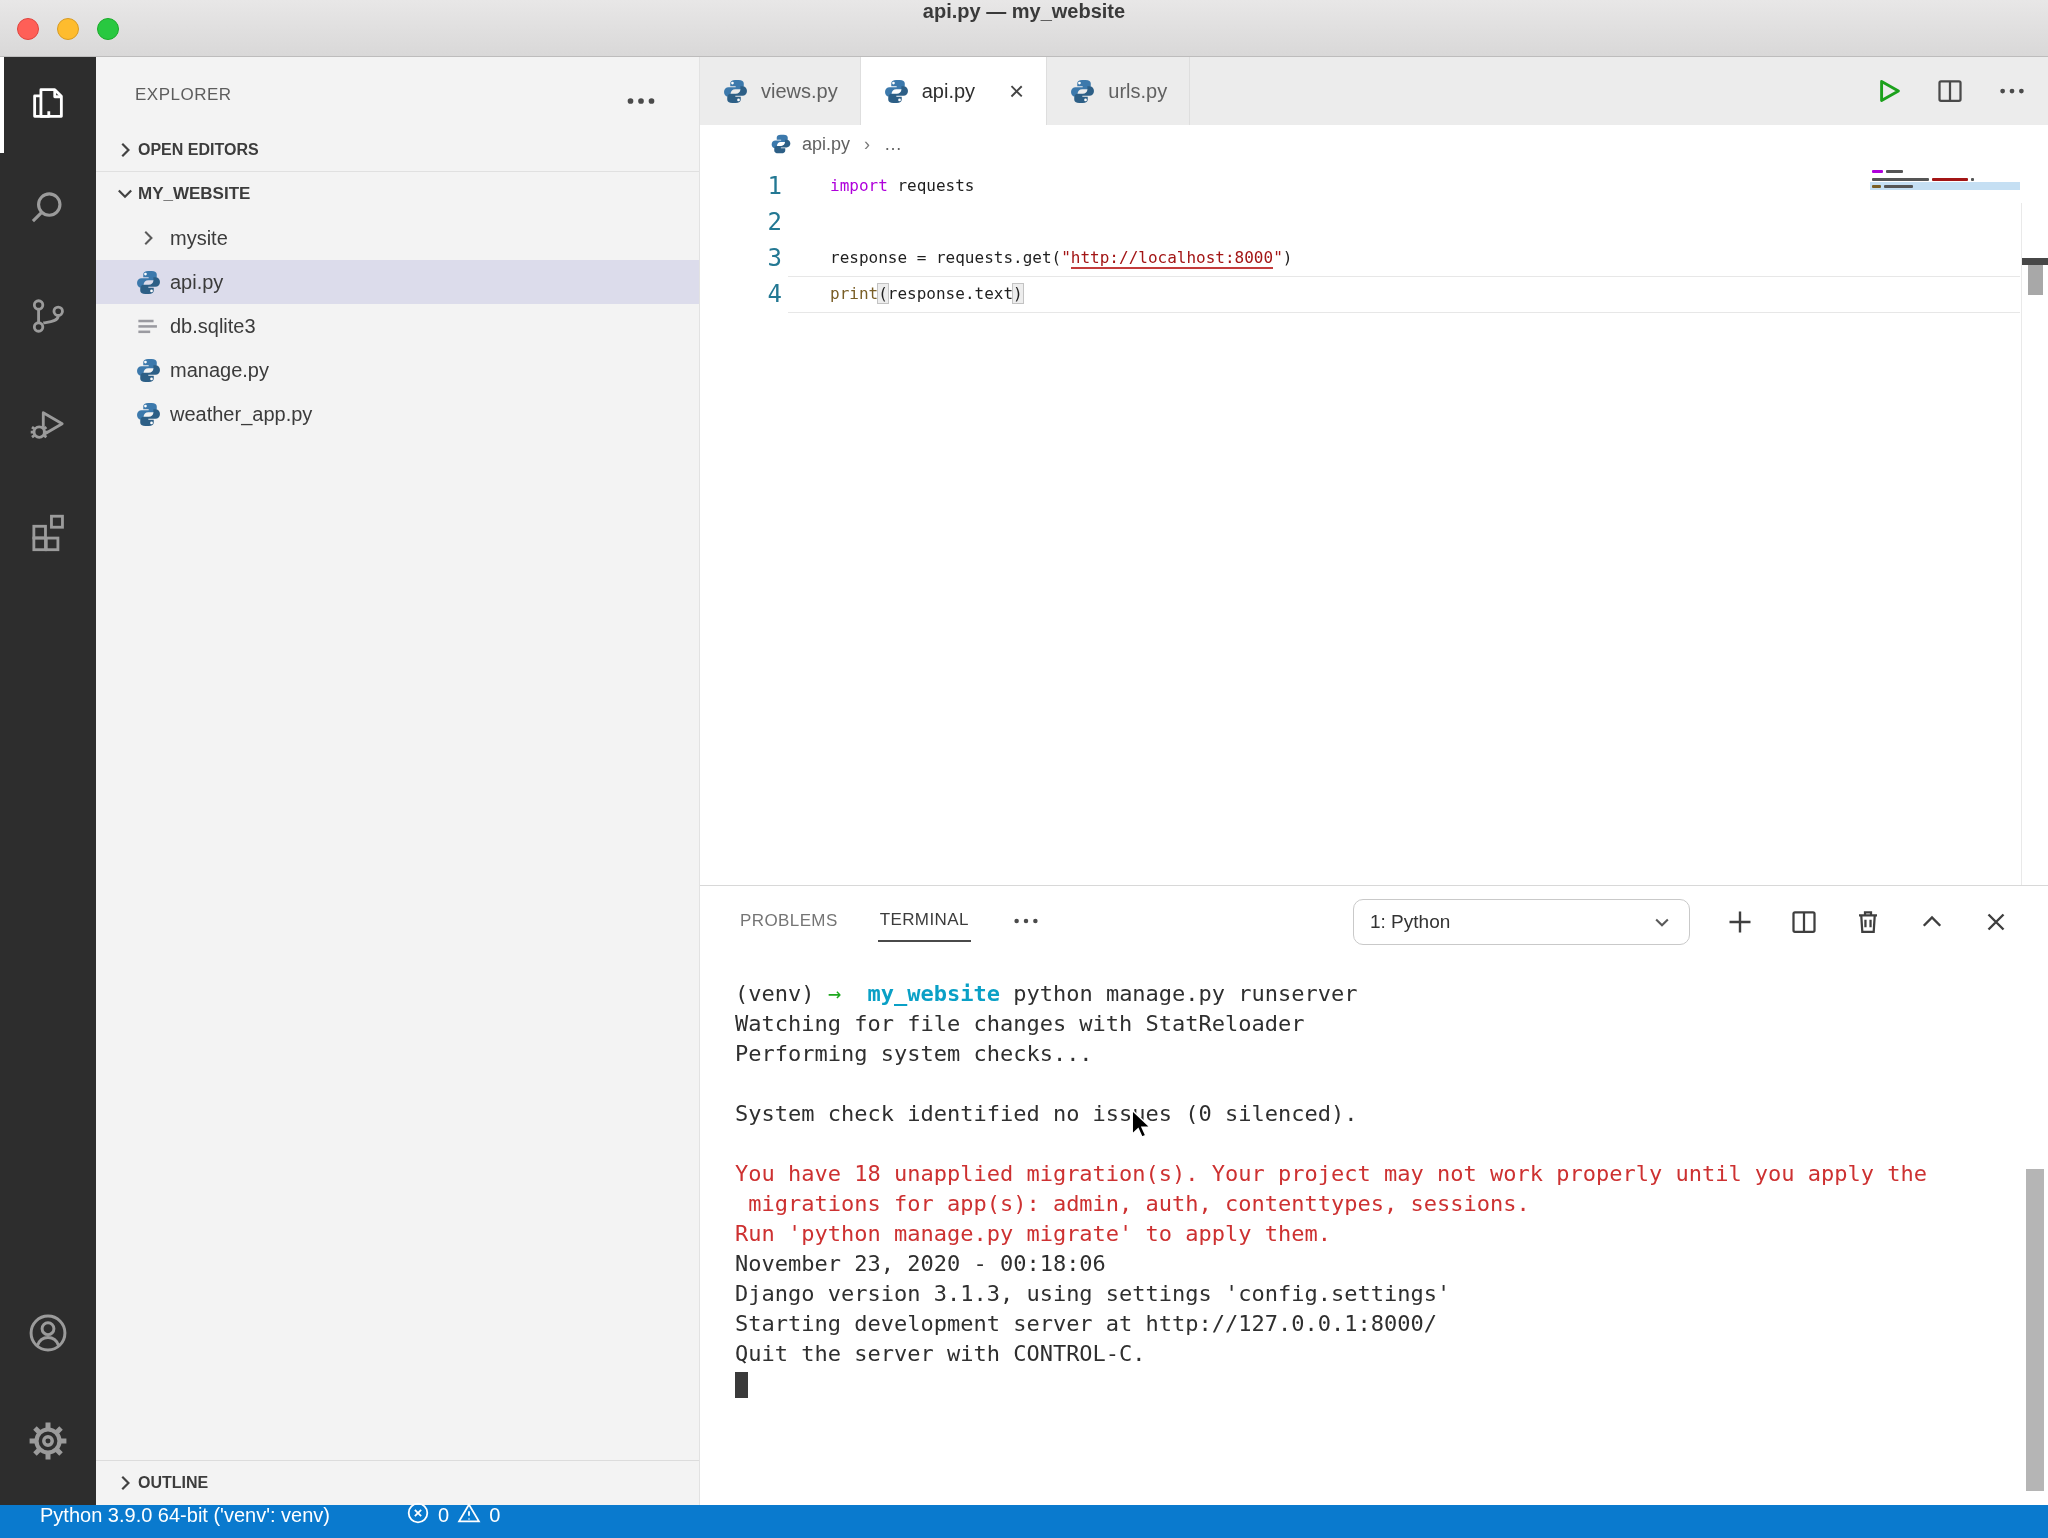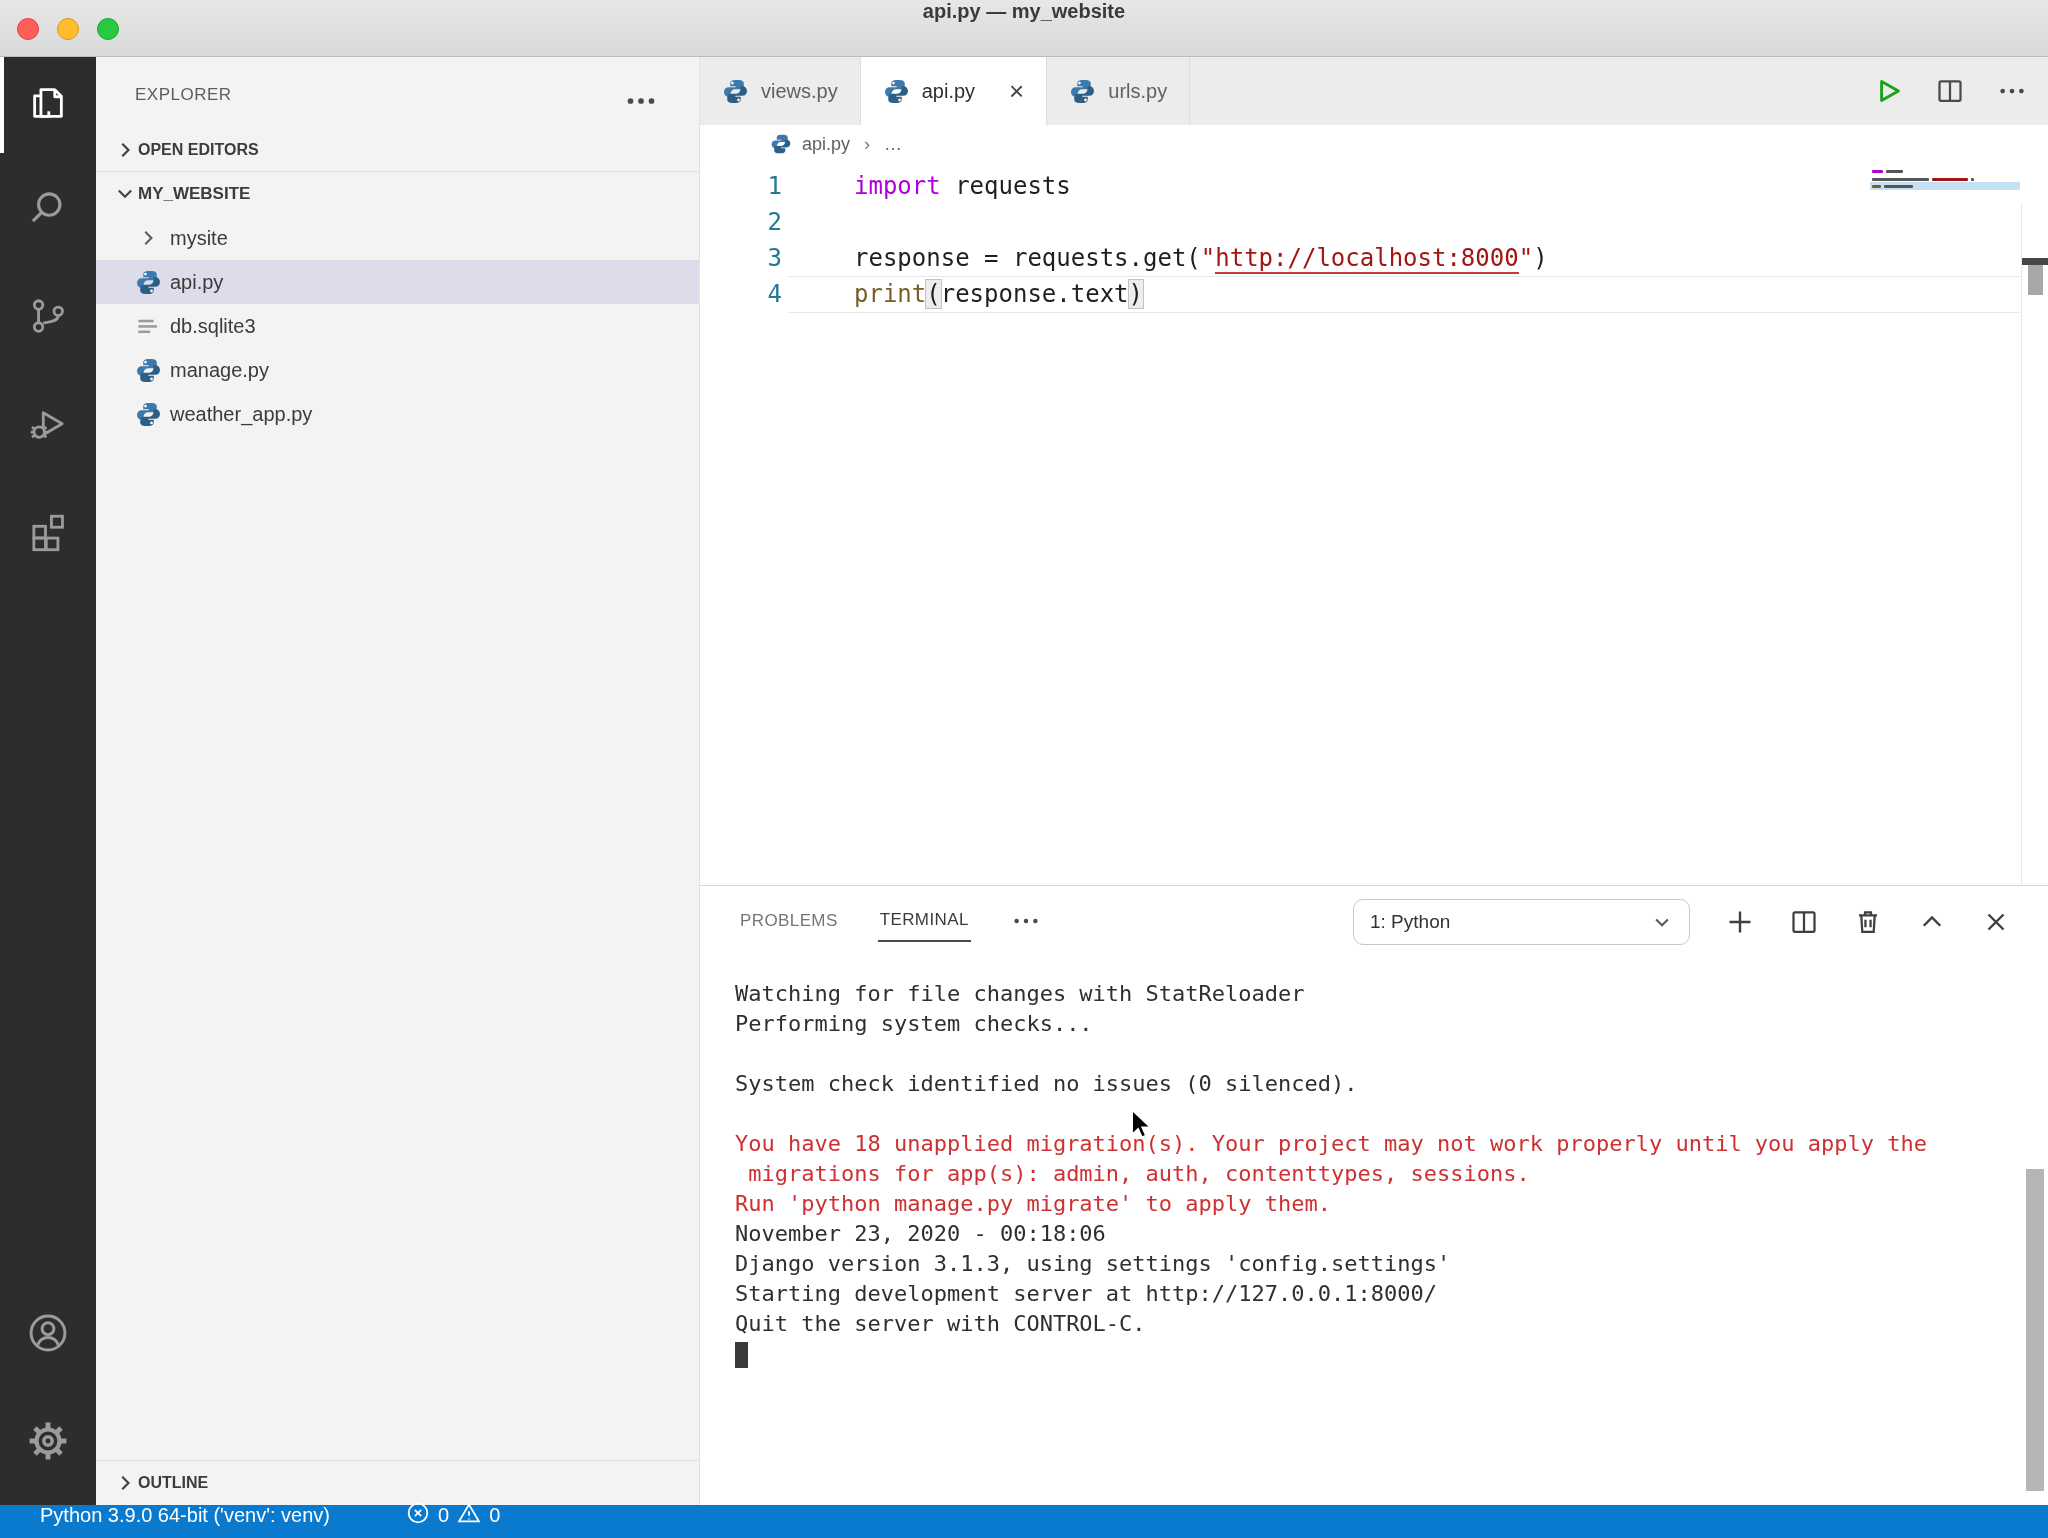--- a/index.html
+++ b/index.html
@@ -52,21 +52,21 @@
 
   #breadcrumb { position:absolute; left:700px; top:125px; width:1348px; height:38px; background:#ffffff;
     display:flex; align-items:center; font-size:18px; color:#616161; }
   #breadcrumb .bc-icon { margin-left:70px; margin-right:10px; display:flex; }
   #breadcrumb .bc-sep { margin:0 14px; color:#7a7a7a; }
 
   #code-area { position:absolute; left:700px; top:163px; width:1348px; height:722px; background:#ffffff; }
   #gutter { position:absolute; left:0; top:5px; width:82px; text-align:right;
     font-family:"DejaVu Sans Mono", monospace; font-size:24px; line-height:36px; color:#237893; }
   #code-lines { position:absolute; left:130px; top:5px;
-    font-family:"DejaVu Sans Mono", monospace; font-size:24px; line-height:36px; color:#1f1f1f; white-space:pre;margin-left:24px; }
+    font-family:"DejaVu Sans Mono", monospace; font-size:16px; line-height:36px; color:#1f1f1f; white-space:pre; }
   .code-line { height:36px; }
   .tok-kw  { color:#af00db; }
   .tok-pl  { color:#1f1f1f; }
   .tok-str { color:#a31515; }
   .tok-strl{ color:#a31515; border-bottom:2px solid #c33b3b; }
   .tok-fn  { color:#795e26; }
   .tok-br  { color:#1f1f1f; background:#ededed; outline:1px solid #c3c3c3; }
   .cur-line-border { position:absolute; left:88px; width:1232px; height:0; border-top:1.5px solid #e7e7e7; }
   #minimap { position:absolute; left:1170px; top:0; width:152px; height:200px; }
   .mm-row { position:absolute; display:flex; gap:3px; }
@@ -426,20 +426,21 @@
           </svg>
       </span>
       <span class="pan-act">
         <svg width="30" height="30" viewBox="0 0 20 20" fill="none" stroke="#3f3f3f" stroke-width="1.6">
             <path d="M5 5l10 10 M15 5L5 15"></path>
           </svg>
       </span>
     </div>
   </div>
   <div id="terminal">
+      <div class="term-line"><span class="tc-fg">(venv) </span><span class="tc-green">→</span><span class="tc-fg">  </span><span class="tc-cyan">my_website</span><span class="tc-fg"> python manage.py runserver</span></div>
       <div class="term-line"><span class="tc-fg">Watching for file changes with StatReloader</span></div>
       <div class="term-line"><span class="tc-fg">Performing system checks...</span></div>
       <div class="term-line"></div>
       <div class="term-line"><span class="tc-fg">System check identified no issues (0 silenced).</span></div>
       <div class="term-line"></div>
       <div class="term-line"><span class="tc-red">You have 18 unapplied migration(s). Your project may not work properly until you apply the</span></div>
       <div class="term-line"><span class="tc-red"> migrations for app(s): admin, auth, contenttypes, sessions.</span></div>
       <div class="term-line"><span class="tc-red">Run 'python manage.py migrate' to apply them.</span></div>
       <div class="term-line"><span class="tc-fg">November 23, 2020 - 00:18:06</span></div>
       <div class="term-line"><span class="tc-fg">Django version 3.1.3, using settings 'config.settings'</span></div>

